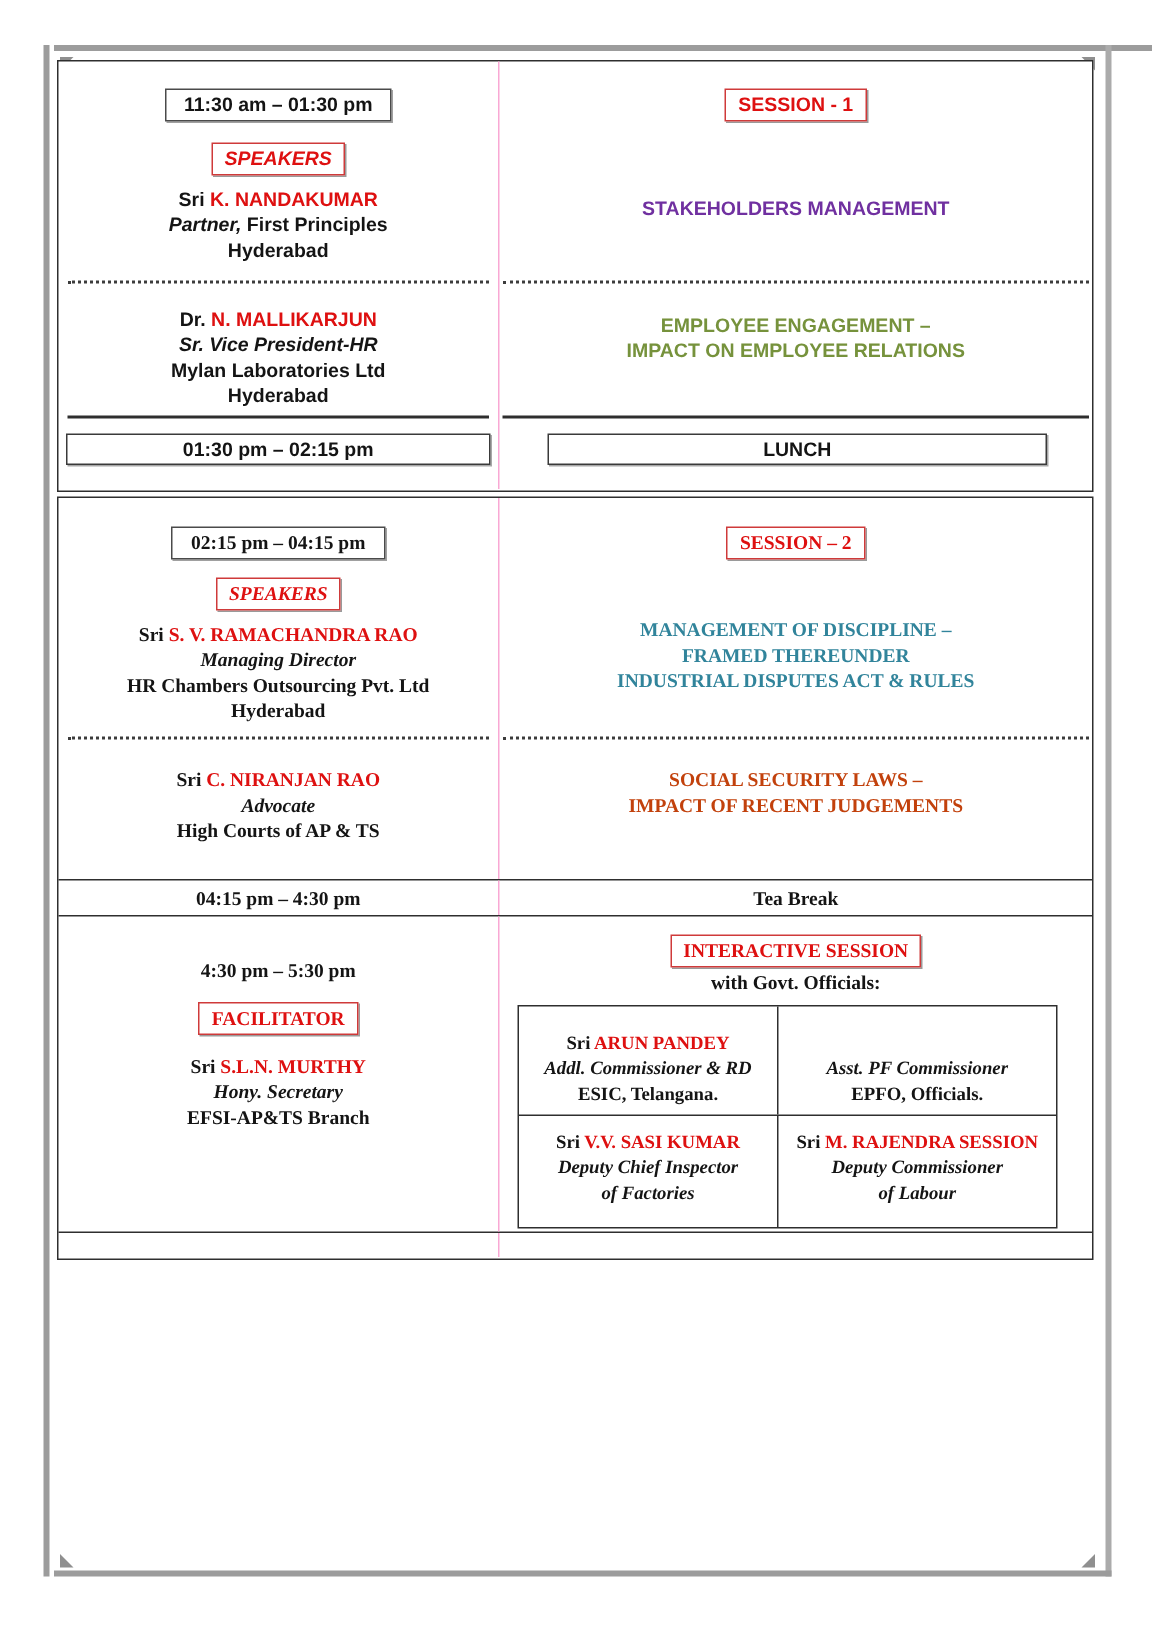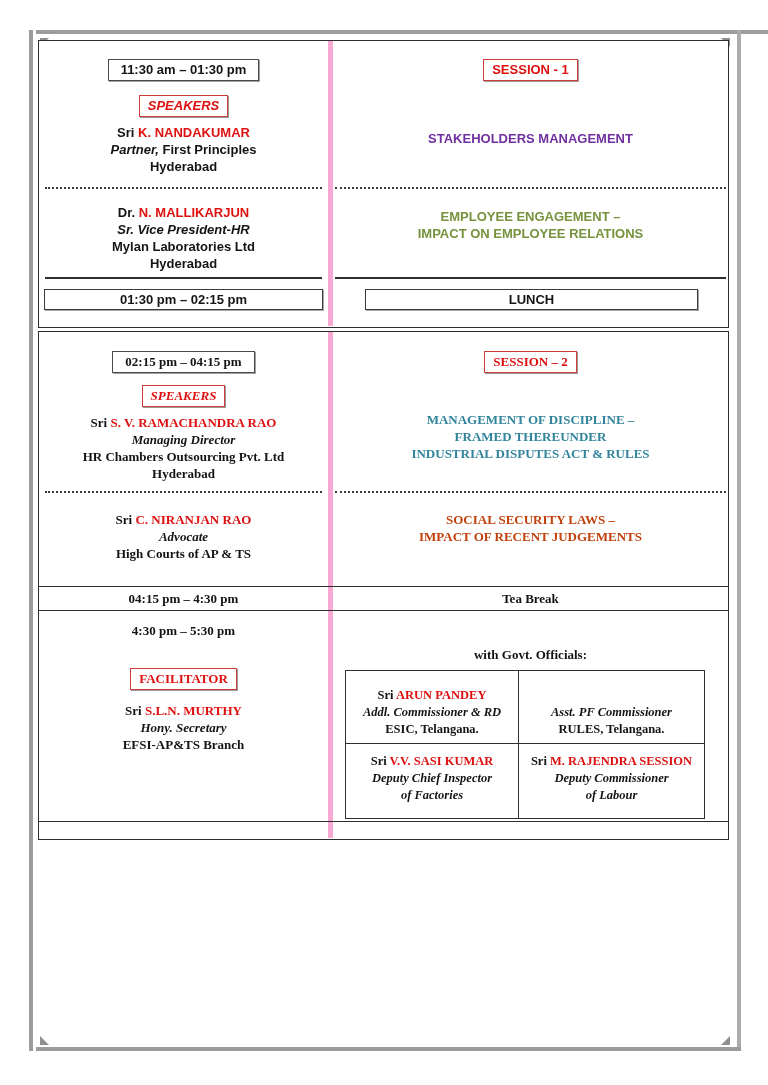--- a/index.html
+++ b/index.html
@@ -18,21 +18,21 @@
   .tri-tl{left:40px;top:38px;border-top:9px solid #8f8f8f;border-right:9px solid transparent;}
   .tri-tr{left:721px;top:38px;border-top:9px solid #8f8f8f;border-left:9px solid transparent;}
   .tri-bl{left:40px;top:1036px;border-bottom:9px solid #8f8f8f;border-right:9px solid transparent;}
   .tri-br{left:721px;top:1036px;border-bottom:9px solid #8f8f8f;border-left:9px solid transparent;}
   
   .tbl{position:absolute;left:38px;width:691px;border:1px solid #2e2e2e;background:#fff;box-sizing:border-box;}
   .tbl1{top:40px;height:288px;}
   .tbl2{top:331px;height:509px;font-family:Liberation Serif, serif;}
   .row{display:flex;box-sizing:border-box;}
   .row + .row{border-top:1px solid #2e2e2e;}
-  .cell-l{width:294px;border-right:5px solid #f9a8d4;position:relative;box-sizing:border-box;flex:none;}
+  .cell-l{width:294px;border-right:1px solid #f9a8d4;position:relative;box-sizing:border-box;flex:none;}
   .cell-r{flex:1;position:relative;box-sizing:border-box;}
   .h285{height:285px;} .h254{height:254px;} .h23{height:23px;} .h210{height:210px;} .h16{height:16px;}
   .ab{position:absolute;left:0;right:0;text-align:center;line-height:17px;}
   
   .tbox{display:inline-block;border:1px solid #4a4a4a;padding:1px 12px 2px;box-shadow:1px 1px 0 #a0a0a0;background:#fff;}
   .rbox{display:inline-block;border:1px solid #cf3a3a;padding:1px 8px 2px;box-shadow:1px 1px 0 #9a9a9a;background:#fff;color:#de1010;}
   .widebox{position:absolute;border:1px solid #3a3a3a;box-shadow:1px 1px 0 #a8a8a8;height:19px;line-height:19px;text-align:center;background:#fff;}
   .dot{position:absolute;height:0;border-bottom:2px dotted #3c3c3c;}
   .sol{position:absolute;height:0;border-bottom:2px solid #2e2e2e;}
   .it{font-style:italic;}
@@ -143,42 +143,45 @@
       </div>
     </div>
 
     <div class="row">
       <div class="cell-l h23 vcenter23">04:15 pm – 4:30 pm</div>
       <div class="cell-r h23 vcenter23">Tea Break</div>
     </div>
 
     <div class="row">
       <div class="cell-l h210">
-        <div class="ab" style="top:11px">4:30 pm – 5:30 pm</div>
+        <div class="ab" style="top:27px">4:30 pm – 5:30 pm</div>
         <div class="ab" style="top:57px">
           <span class="rbox">FACILITATOR</span>
         </div>
         <div class="ab" style="top:91px">
           <div><span>Sri </span><span class="red">S.L.N. MURTHY</span></div>
           <div class="it">Hony. Secretary</div>
           <div>EFSI-AP&amp;TS Branch</div>
         </div>
       </div>
       <div class="cell-r h210">
+        <div class="ab" style="top:12px">
+          <span class="rbox">INTERACTIVE SESSION</span>
+        </div>
         <div class="ab" style="top:35px">with Govt. Officials:</div>
         <div class="offtbl">
           <div class="offrow offrow1">
             <div class="offcell offc1 off-end">
               <div><span>Sri </span><span class="red">ARUN PANDEY</span></div>
               <div class="it">Addl. Commissioner &amp; RD</div>
               <div>ESIC, Telangana.</div>
             </div>
             <div class="offcell offc2 off-end">
               <div class="it">Asst. PF Commissioner</div>
-              <div>RULES, Telangana.</div>
+              <div>EPFO, Officials.</div>
             </div>
           </div>
           <div class="offrow offrow2">
             <div class="offcell offc1 off-start">
               <div><span>Sri </span><span class="red">V.V. SASI KUMAR</span></div>
               <div class="it">Deputy Chief Inspector</div>
               <div class="it">of Factories</div>
             </div>
             <div class="offcell offc2 off-start">
               <div><span>Sri </span><span class="red">M. RAJENDRA SESSION</span></div>

